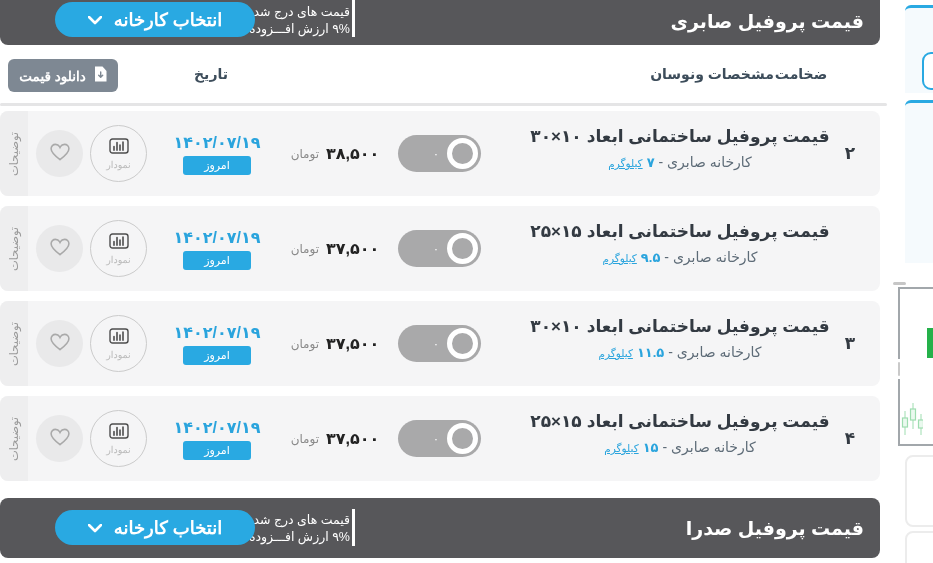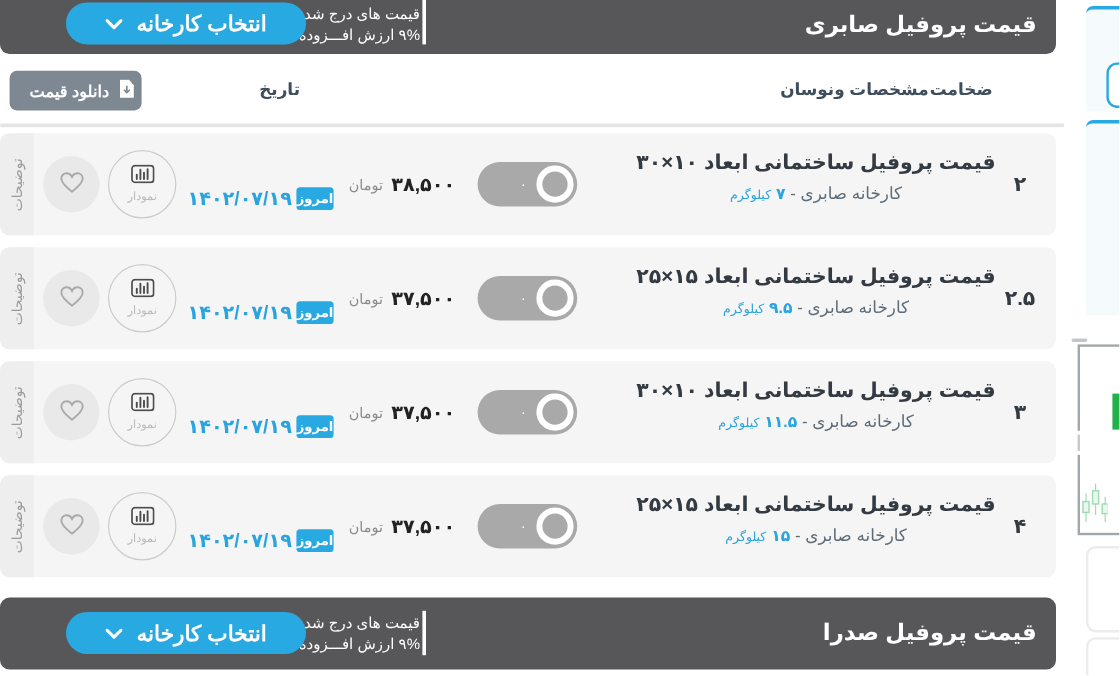--- a/index.html
+++ b/index.html
@@ -22,64 +22,64 @@
   .bar.top .note-divider { bottom:8px; }
   .bar.bottom .note-divider { top:11px; }
   .select-btn { position:absolute; left:55px; width:200px; height:35px; border-radius:18px;
     background:#29a9e2; color:#fff; font-size:18px; font-weight:bold; border:none; cursor:pointer;
     display:flex; align-items:center; justify-content:center; gap:12px; direction:rtl; }
   .bar.top .select-btn { bottom:8px; }
   .bar.bottom .select-btn { top:12px; }
   
   .download-btn { position:absolute; left:8px; top:59px; width:110px; height:33px; background:#7e8893;
     border:none; border-radius:6px; color:#fff; font-size:13.5px; font-weight:bold; cursor:pointer;
-    display:flex; align-items:center; gap:8px; direction:rtl; }
+    display:flex; align-items:center; justify-content:center; gap:8px; direction:rtl; }
   .col-h { position:absolute; top:66px; color:#3d4d5b; font-size:14px; font-weight:600;
            text-align:center; direction:rtl; }
-  .col-date  { left:200px; width:66px; }
+  .col-date  { left:178px; width:66px; }
   .col-price { left:328px; width:148px; }
   .col-specs { left:648px; width:128px; }
   .col-thick { left:768px; width:66px; }
   .header-line { position:absolute; left:0; top:103px; width:887px; height:3px;
                  background:#e5e5e6; border-radius:2px; }
   
   .rows { position:absolute; left:0; top:111px; width:880px; }
   .row { position:relative; width:880px; height:85px; background:#f5f5f6; border-radius:8px;
          margin-bottom:10px; }
   .details-tab { position:absolute; left:0; top:0; width:28px; height:85px; background:#eeeeef;
     border-radius:8px 0 0 8px; display:flex; align-items:center; justify-content:center; cursor:pointer; }
   .details-tab span { transform:rotate(-90deg); white-space:nowrap; font-size:11.5px; color:#9b9b9b; }
   .fav-btn { position:absolute; left:36px; top:19px; width:47px; height:47px; border-radius:50%;
     background:#e9e9ea; border:none; display:flex; align-items:center; justify-content:center; cursor:pointer; }
   .chart-btn { position:absolute; left:90px; top:14px; width:57px; height:57px; border-radius:50%;
     border:1.5px solid #cbcbcb; background:transparent; cursor:pointer;
     display:flex; flex-direction:column; align-items:center; justify-content:center; gap:2px; }
   .chart-btn .lbl { font-size:9.5px; color:#b9b9b9; }
-  .date-block { position:absolute; left:163px; top:12px; width:108px; height:85px;
-    display:flex; flex-direction:row; align-items:center; justify-content:center; gap:4px; }
+  .date-block { position:absolute; left:163px; top:0; width:108px; height:85px;
+    display:flex; flex-direction:column; align-items:center; justify-content:center; gap:4px; }
   .date-val { color:#2aa4dd; font-size:16px; font-weight:bold; letter-spacing:.5px; direction:ltr; }
-  .today-badge { background:#29a9e2; color:#fff; font-size:11px; font-weight:bold; border-radius:3px;
+  .today-badge { background:#29a9e2; color:#fff; font-size:11px; font-weight:normal; border-radius:3px;
     width:68px; height:19px; display:flex; align-items:center; justify-content:center; }
   .price-block { position:absolute; left:272px; top:0; width:126px; height:85px;
     display:flex; align-items:center; justify-content:center; gap:7px; direction:rtl; }
   .price-val { font-size:16px; font-weight:bold; color:#222; }
   .currency { font-size:12px; color:#8a8a8a; }
   .pill { position:absolute; left:398px; top:24px; width:83px; height:37px; border-radius:19px;
           background:#a9a9aa; }
   .knob { position:absolute; right:3px; top:3px; width:31px; height:31px; border-radius:50%;
           background:#a9a9aa; border:5px solid #fff; box-sizing:border-box; }
   .change { position:absolute; right:42px; top:50%; transform:translateY(-50%);
             color:#fff; font-size:11px; }
   .product { position:absolute; right:50px; top:15px; width:300px; direction:rtl; }
   .p-line1 { display:flex; justify-content:center; align-items:baseline; gap:5px; direction:rtl;
              font-size:17px; font-weight:600; color:#333a42; }
   .p-line2 { margin-top:7px; display:flex; justify-content:center; align-items:baseline; gap:4px;
              direction:rtl; font-size:14px; color:#5d6b77; }
   .p-weight { color:#2aa4dd; font-size:13px; font-weight:bold; }
-  .p-unit { color:#2aa4dd; font-size:10.5px; }
+  .p-unit { color:#2aa4dd; font-size:10.5px;text-decoration:underline; }
   .thickness { position:absolute; right:10px; top:0; width:40px; height:85px; direction:ltr;
     display:flex; align-items:center; justify-content:center; font-size:17px; font-weight:bold; color:#333a42; }
   
   .side-panel { position:absolute; left:905px; width:45px; background:#f5fafd;
     border-top:3px solid #29a9e2; border-radius:6px 0 0 0; }
   .panelA { top:5px; height:85px; }
   .panelB { top:100px; height:160px; }
   .side-btn { position:absolute; left:17px; top:44px; width:40px; height:34px;
     border:2px solid #29a9e2; border-radius:9px; background:#fff; cursor:pointer; }
   .gray-dash { position:absolute; left:893px; top:282px; width:13px; height:3px;
@@ -203,21 +203,20 @@
         <div class="p-line1">
           <span>قیمت پروفیل ساختمانی ابعاد</span>
           <bdi dir="ltr">۲۵×۱۵</bdi>
         </div>
         <div class="p-line2">
           <span>کارخانه صابری -</span>
           <span class="p-weight">۹.۵</span>
           <span class="p-unit">کیلوگرم</span>
         </div>
       </div>
-      <div class="thickness">۲.۵</div>
     </div>
 
     <div class="row">
       <div class="details-tab">
         <span>توضیحات</span>
       </div>
       <button class="fav-btn">
         <span><svg width="22" height="20" viewBox="0 0 24 22">
               <path d="M12 19.5C5.7 14.7 2.2 11.2 2.2 7.5 2.2 4.6 4.4 2.6 7 2.6c1.9 0 3.6 1 4.5 2.6l.5.9.5-.9c.9-1.6 2.6-2.6 4.5-2.6 2.6 0 4.8 2 4.8 4.9 0 3.7-3.5 7.2-9.8 12z" fill="none" stroke="#a9a9a9" stroke-width="1.7"></path>
             </svg></span>

